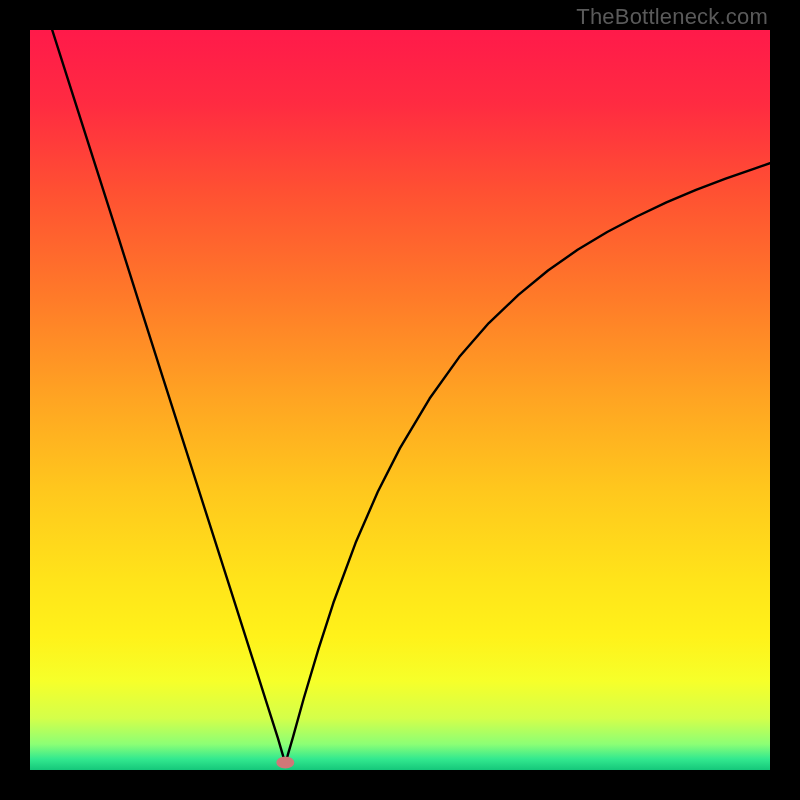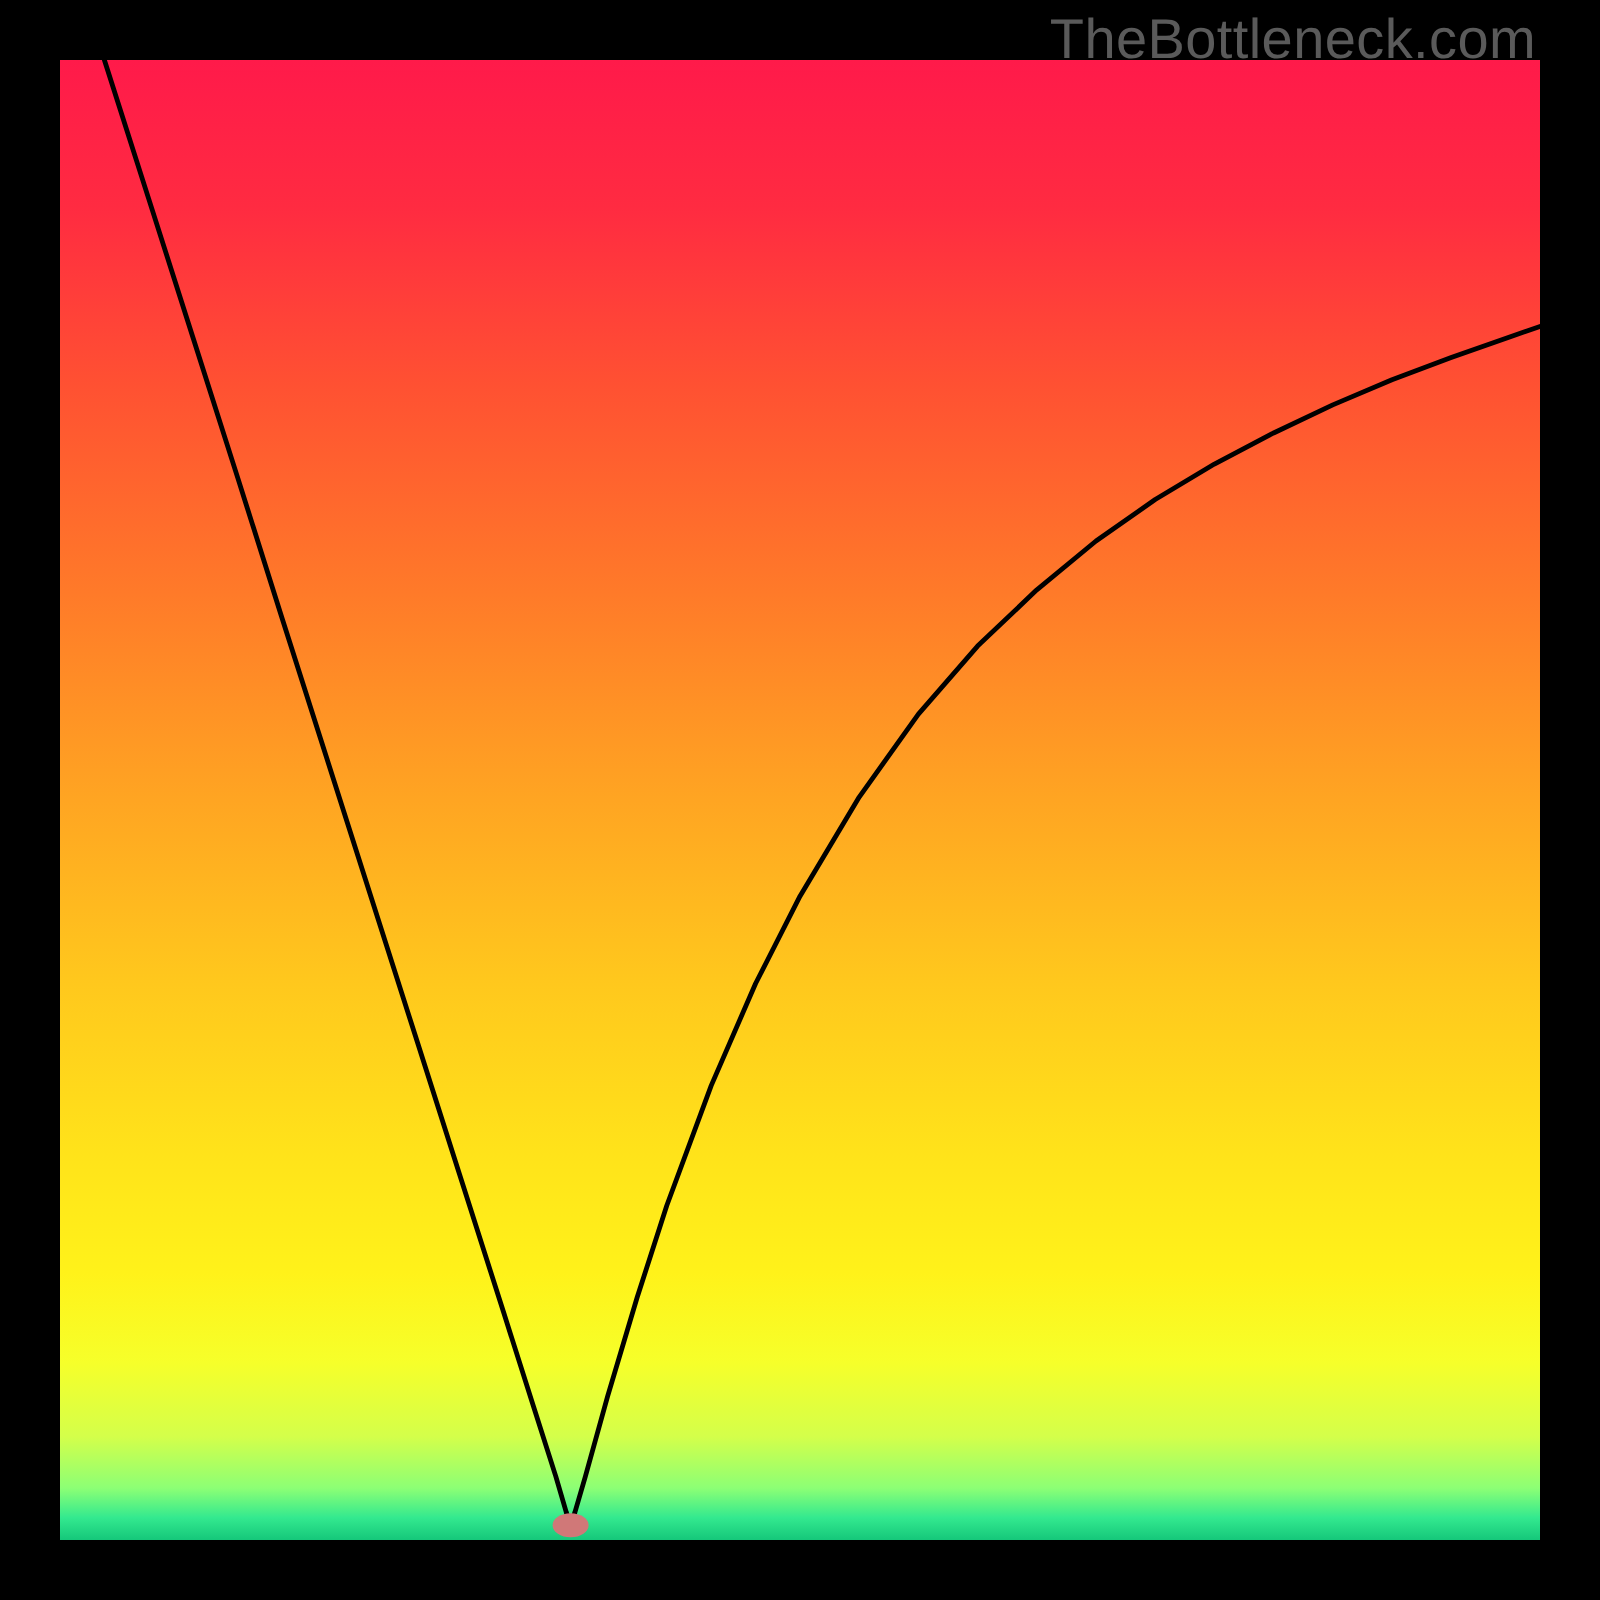--- a/index.html
+++ b/index.html
@@ -23,21 +23,21 @@
     top: 30px;
     width: 740px;
     height: 740px;
     overflow: hidden;
   }
   .watermark {
     position: absolute;
     top: 4px;
     right: 32px;
     color: #5a5a5a;
-    font-size: 28px;
+    font-size: 22px;
     font-weight: 500;
     letter-spacing: 0.2px;
     user-select: none;
   }
   svg { display: block; }
 </style>
 </head>
 <body>
 
 <div class="frame">

